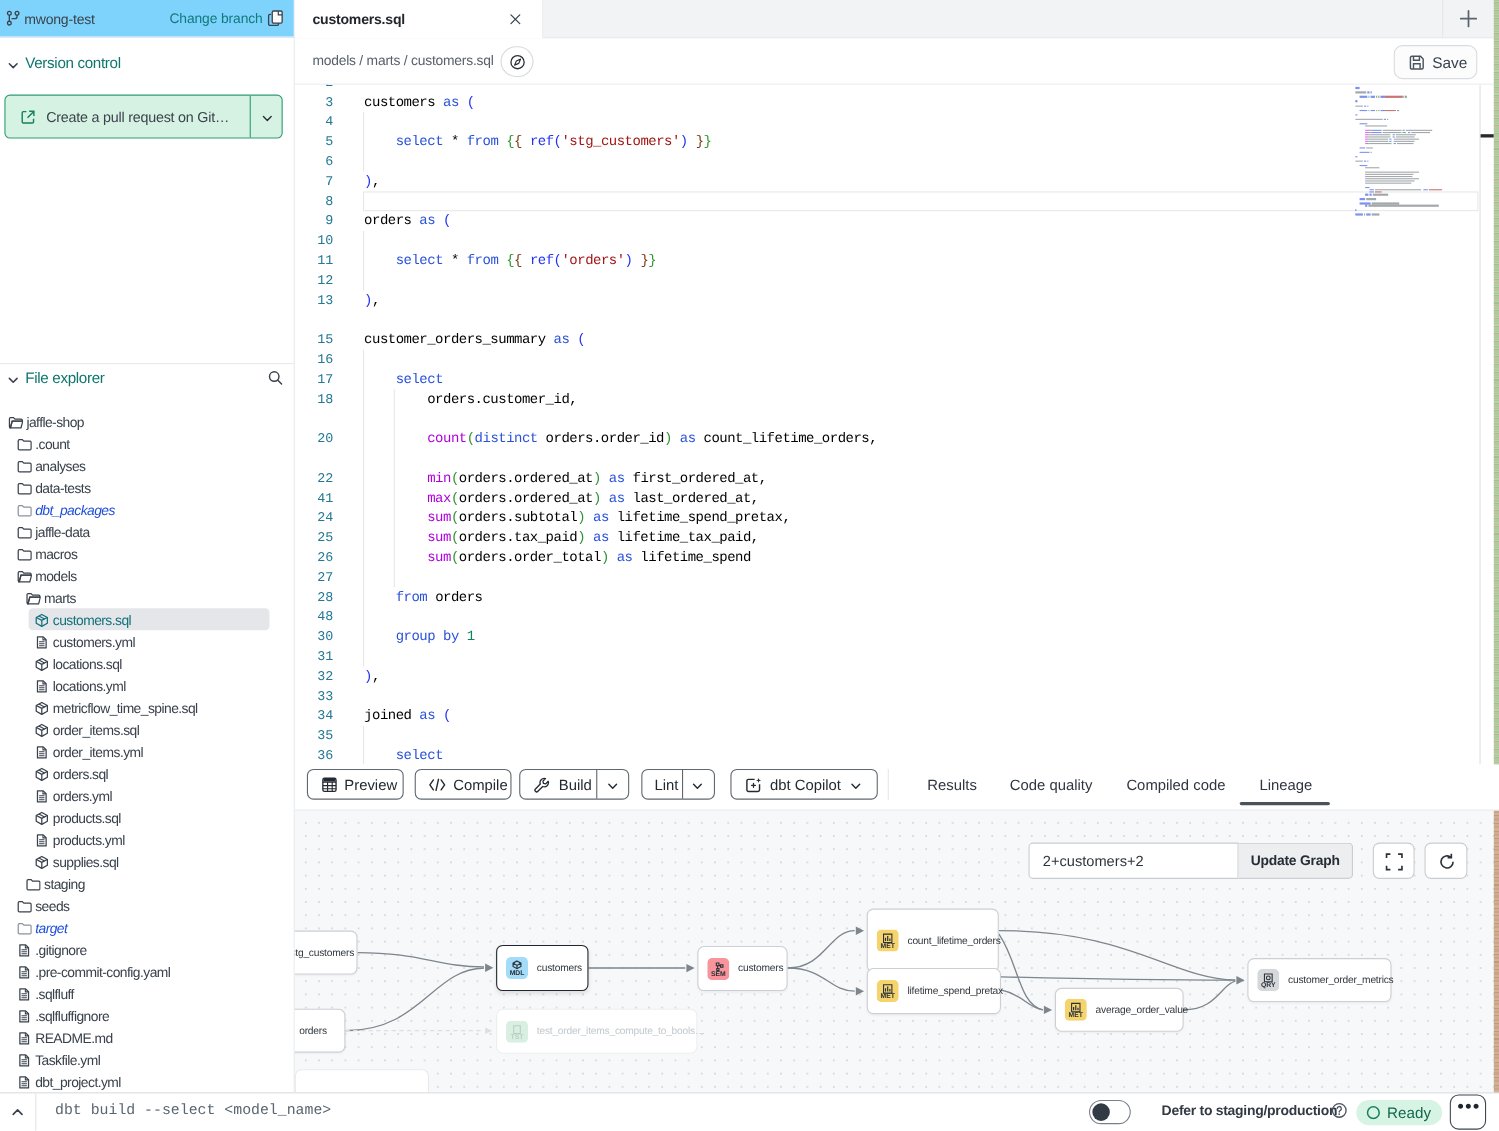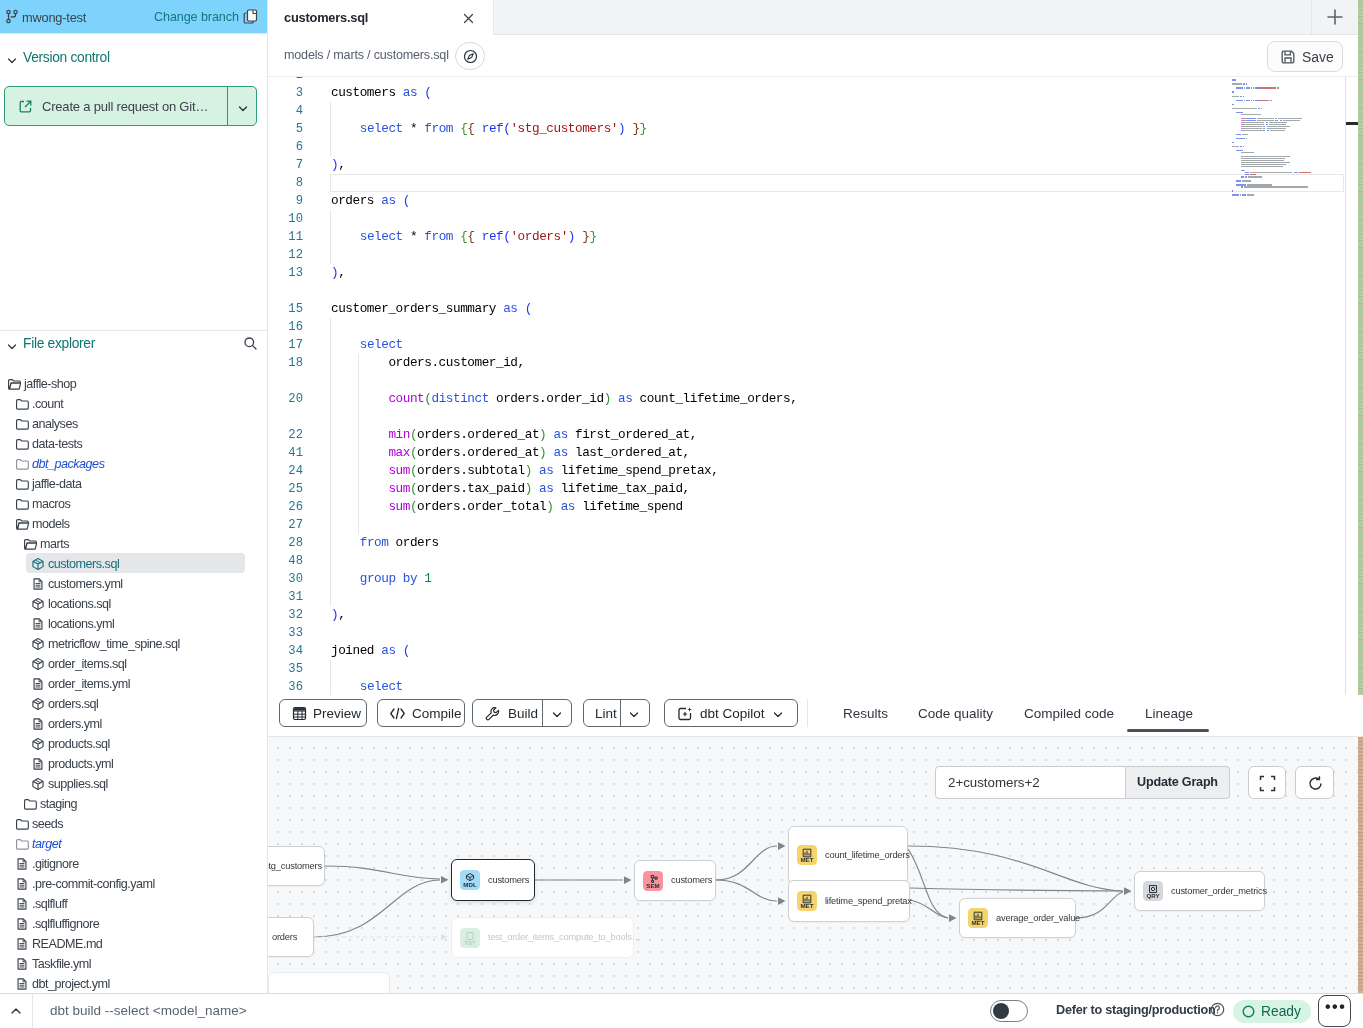--- a/index.html
+++ b/index.html
@@ -92,21 +92,21 @@
 #lrefresh { left:1027px; top:29px; width:39px; height:33px; background:#fff; border:1px solid #c9cdd1; border-radius:6px; }
 .node { position:absolute; background:#fff; border:1px solid #ccd0d5; border-radius:6px; box-shadow:0 1px 2px rgba(0,0,0,0.04); }
 .node .chip { position:absolute; left:8px; top:50%; margin-top:-10px; width:20px; height:20px; border-radius:4px; }
 .node .nl { position:absolute; left:36px; top:50%; margin-top:-5.5px; font-size:9.3px; letter-spacing:-0.2px; color:#33383e; white-space:nowrap; }
 #nsel { border:1.6px solid #20272f; box-shadow:0 2px 4px rgba(0,0,0,0.10); }
 
 
 #statusbar { left:0; top:993px; width:1363px; height:35px; background:#fff; border-top:1px solid #d9dcde; }
 #statusbar .chevup { left:8px; top:9px; }
 #sbdiv { left:32px; top:0px; width:1px; height:34px; background:#e3e5e7; }
-#cmdtext { left:50px; top:9px; font-size:13.5px; color:#5a6570; }
+#cmdtext { left:50px; top:9px; font-size:13.5px; color:#5a6570;font-family:Liberation Mono, monospace; }
 #toggle { left:990px; top:6px; width:38px; height:22px; border:1px solid #7a8089; border-radius:11px; background:#fff; }
 #toggle .knob { position:absolute; left:2px; top:2px; width:16px; height:16px; border-radius:8px; background:#323a44; }
 #defert { left:1040px; top:9px; font-size:12.7px; letter-spacing:-0.25px; font-weight:bold; color:#333a44;margin-left:16px; }
 #qmark { left:1210px; top:8px; }
 #ready { left:1233px; top:6px; width:78px; height:23px; background:#d7f3e3; border-radius:12px; }
 #ready .t { left:28px; top:4px; font-size:13.8px; color:#12684f; }
 #dots { left:1318px; top:1px; width:33px; height:32px; border:1.5px solid #3f4752; border-radius:8px; background:#fff; }
 #dots .t { left:6px; top:2px; font-size:16px; letter-spacing:1.5px; color:#20262e; font-weight:bold; }
 </style>
 </head>

